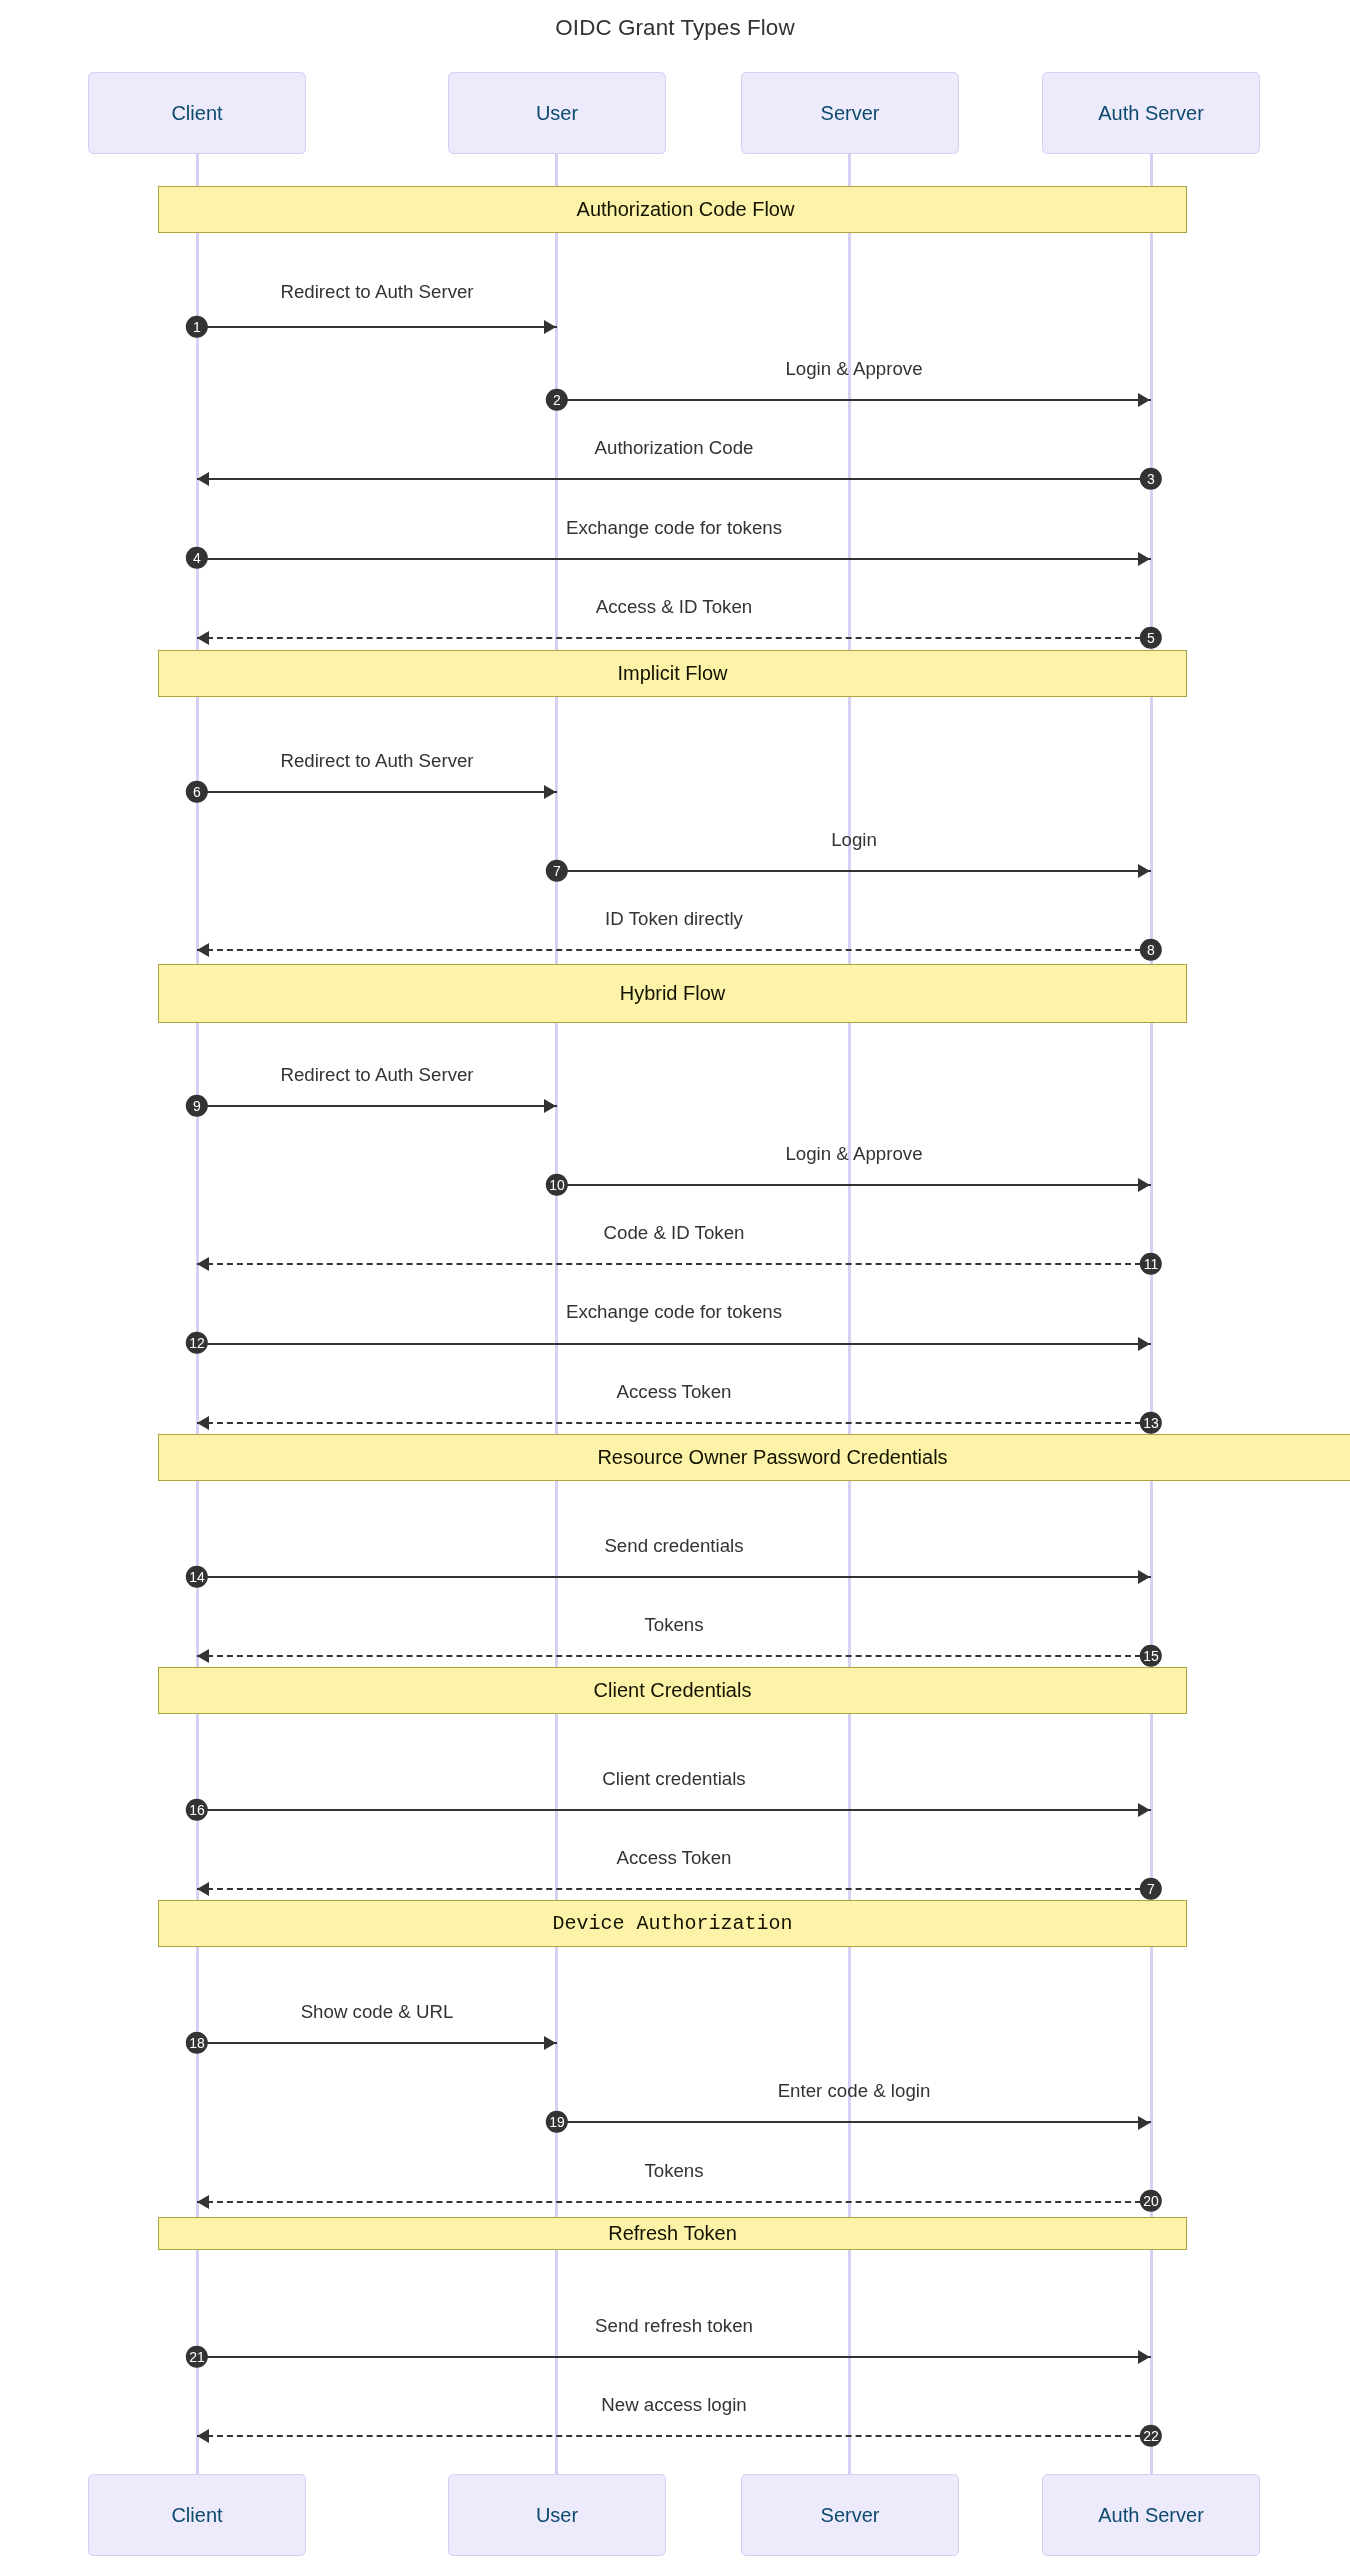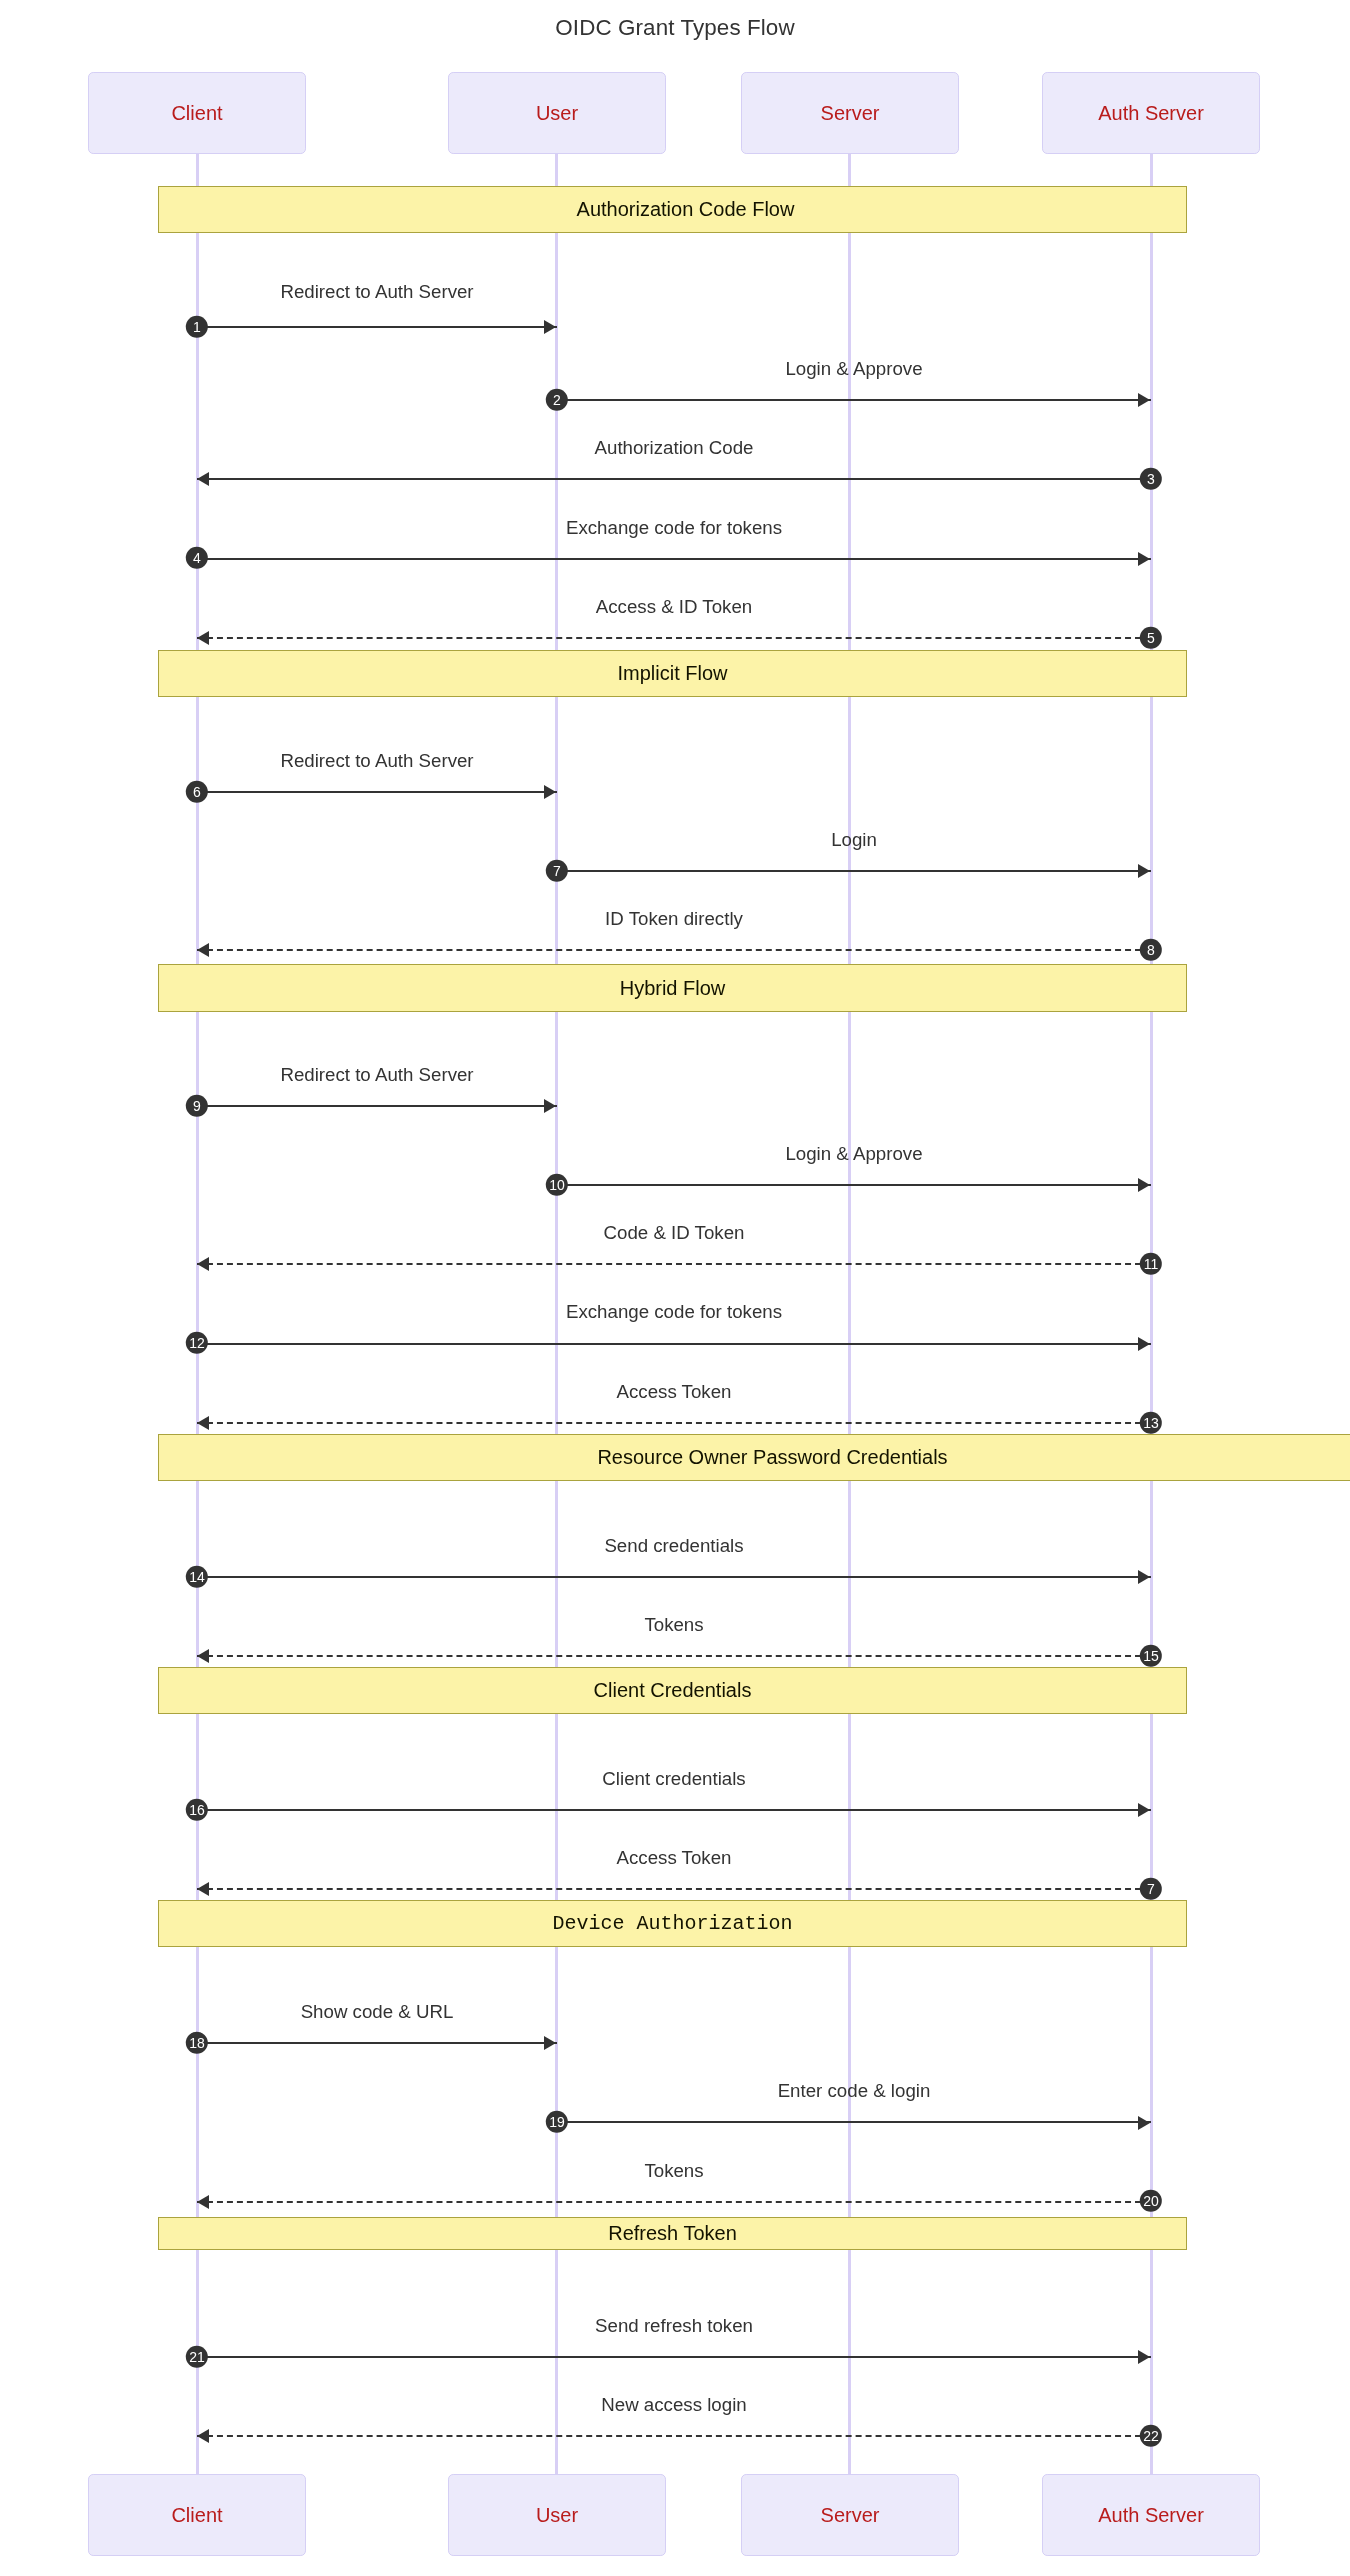--- a/index.html
+++ b/index.html
@@ -28,21 +28,21 @@
   .actor{
     position:absolute;
     box-sizing:border-box;
     background:#ECEAFB;
     border:1.2px solid #D5CFF5;
     border-radius:5.2px;
     display:flex;
     align-items:center;
     justify-content:center;
     font-size:20px;
-    color:#b91c1c;
+    color:#0c4a6e;
     white-space:nowrap;
   }
   
   .lifeline{
     position:absolute;
     width:3px;
     background:#D8CFF5;
   }
   
   .band{
@@ -105,21 +105,21 @@
 
   <div id="lifelines">
       <div class="lifeline" style="left: 196px; top: 154px; height: 2320px;"></div>
       <div class="lifeline" style="left: 555px; top: 154px; height: 2320px;"></div>
       <div class="lifeline" style="left: 848px; top: 154px; height: 2320px;"></div>
       <div class="lifeline" style="left: 1150px; top: 154px; height: 2320px;"></div>
     </div>
   <div id="bands">
       <div class="band" style="left: 158px; width: 1029px; top: 186px; height: 47px; padding-left: 26px;">Authorization Code Flow</div>
       <div class="band" style="left: 158px; width: 1029px; top: 650px; height: 47px;">Implicit Flow</div>
-      <div class="band" style="left: 158px; width: 1029px; top: 964px; height: 48px;">Hybrid Flow</div>
+      <div class="band" style="left: 158px; width: 1029px; top: 964px; height: 59px;">Hybrid Flow</div>
       <div class="band" style="left: 158px; width: 1229px; top: 1434px; height: 47px;">Resource Owner Password Credentials</div>
       <div class="band" style="left: 158px; width: 1029px; top: 1667px; height: 47px;">Client Credentials</div>
       <div class="band" style="left: 158px; width: 1029px; top: 1900px; height: 47px; font-family: Liberation Mono, monospace;">Device Authorization</div>
       <div class="band" style="left: 158px; width: 1029px; top: 2217px; height: 33px; text-align: right;">Refresh Token</div>
     </div>
   <div id="messages">
       <div class="msg-line" style="left: 197px; width: 360px; top: 326px;"></div>
       <div class="arrowhead right" style="top: 320px; left: 544px;"></div>
       <div class="msg-label" style="left: 377px; top: 281px;">Redirect to Auth Server</div>
       <div class="seq-badge" style="left: 197px; top: 327px;">1</div>

